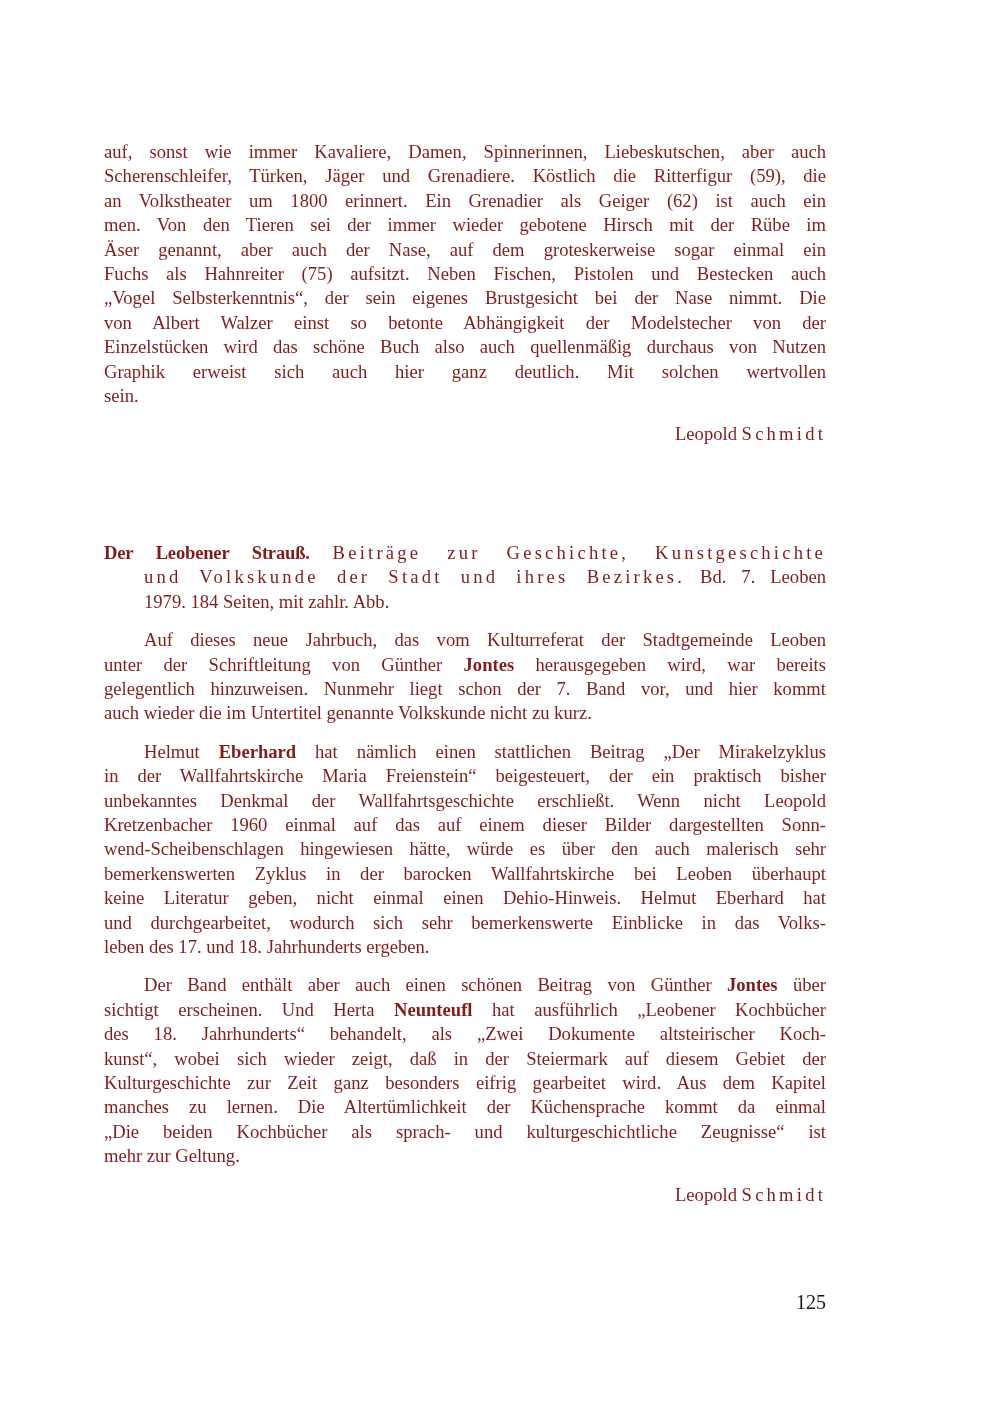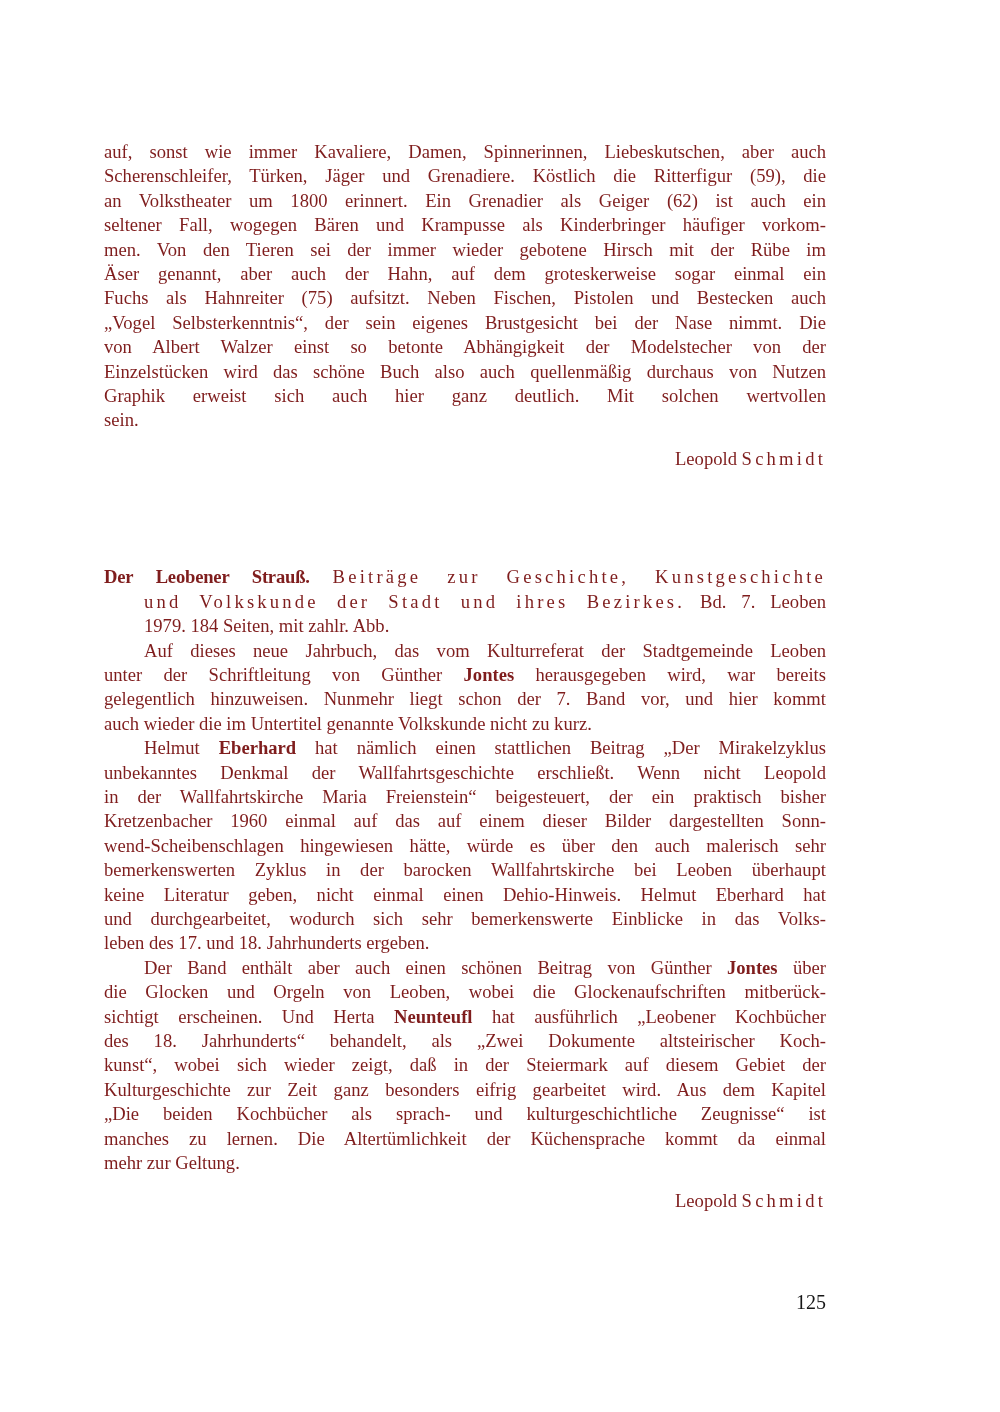--- a/index.html
+++ b/index.html
@@ -9,37 +9,36 @@
     font-family: "Liberation Serif", serif; font-size: 18.6px; line-height: 24.4px;
     color: #7f1d1d; text-align: justify;
   }
   .line { display: block; text-align: justify; text-align-last: justify; white-space: nowrap; }
   .line.last { text-align-last: left; }
   .sig { text-align: right; margin-top: 14px; }
   .sp { letter-spacing: 3.2px; }
   .gap-section { height: 94px; }
   .entry-title { font-weight: bold; letter-spacing: -0.2px; }
   .indent-block { padding-left: 40px; }
-  .para { }
+  .para { margin-top: 14px; }
   .ind { text-indent: 40px; }
   b { font-weight: bold; }
   .pagenum { position: absolute; right: 174px; top: 1291px; font-family: "Liberation Serif", serif; font-size: 20px; color: #161616; }
 </style>
 </head>
 <body>
 
 <div class="page">
 
   <div>
     <span class="line">auf, sonst wie immer Kavaliere, Damen, Spinnerinnen, Liebeskutschen, aber auch</span>
     <span class="line">Scherenschleifer, Türken, Jäger und Grenadiere. Köstlich die Ritterfigur (59), die</span>
     <span class="line">an Volkstheater um 1800 erinnert. Ein Grenadier als Geiger (62) ist auch ein</span>
-    <span class="line">seltener Fall, wogegen Bären und Krampusse als Kinderbringer häufiger vorkom-</span>
     <span class="line">men. Von den Tieren sei der immer wieder gebotene Hirsch mit der Rübe im</span>
-    <span class="line">Äser genannt, aber auch der Hahn, auf dem groteskerweise sogar einmal ein</span>
+    <span class="line">Äser genannt, aber auch der Nase, auf dem groteskerweise sogar einmal ein</span>
     <span class="line">Fuchs als Hahnreiter (75) aufsitzt. Neben Fischen, Pistolen und Bestecken auch</span>
     <span class="line">„Vogel Selbsterkenntnis“, der sein eigenes Brustgesicht bei der Nase nimmt. Die</span>
     <span class="line">von Albert Walzer einst so betonte Abhängigkeit der Modelstecher von der</span>
     <span class="line">Einzelstücken wird das schöne Buch also auch quellenmäßig durchaus von Nutzen</span>
     <span class="line">Graphik erweist sich auch hier ganz deutlich. Mit solchen wertvollen</span>
     <span class="line last">sein.</span>
   </div>
 
   <div class="sig">
     <span>Leopold</span>
@@ -64,39 +63,38 @@
 
   <div class="para">
     <span class="line ind">Auf dieses neue Jahrbuch, das vom Kulturreferat der Stadtgemeinde Leoben</span>
     <span class="line"><span>unter der Schriftleitung von Günther </span><b>Jontes</b><span> herausgegeben wird, war bereits</span></span>
     <span class="line">gelegentlich hinzuweisen. Nunmehr liegt schon der 7. Band vor, und hier kommt</span>
     <span class="line last">auch wieder die im Untertitel genannte Volkskunde nicht zu kurz.</span>
   </div>
 
   <div class="para">
     <span class="line ind"><span>Helmut </span><b>Eberhard</b><span> hat nämlich einen stattlichen Beitrag „Der Mirakelzyklus</span></span>
+    <span class="line">in der Wallfahrtskirche Maria Freienstein“ beigesteuert, der ein praktisch bisher</span>
     <span class="line">unbekanntes Denkmal der Wallfahrtsgeschichte erschließt. Wenn nicht Leopold</span>
-    <span class="line">in der Wallfahrtskirche Maria Freienstein“ beigesteuert, der ein praktisch bisher</span>
     <span class="line">Kretzenbacher 1960 einmal auf das auf einem dieser Bilder dargestellten Sonn-</span>
     <span class="line">wend-Scheibenschlagen hingewiesen hätte, würde es über den auch malerisch sehr</span>
     <span class="line">bemerkenswerten Zyklus in der barocken Wallfahrtskirche bei Leoben überhaupt</span>
     <span class="line">keine Literatur geben, nicht einmal einen Dehio-Hinweis. Helmut Eberhard hat</span>
     <span class="line">und durchgearbeitet, wodurch sich sehr bemerkenswerte Einblicke in das Volks-</span>
     <span class="line last">leben des 17. und 18. Jahrhunderts ergeben.</span>
   </div>
 
   <div class="para">
     <span class="line ind"><span>Der Band enthält aber auch einen schönen Beitrag von Günther </span><b>Jontes</b><span> über</span></span>
-    <span class="line">die Glocken und Orgeln von Leoben, wobei die Glockenaufschriften mitberück-</span>
     <span class="line"><span>sichtigt erscheinen. Und Herta </span><b>Neunteufl</b><span> hat ausführlich „Leobener Kochbücher</span></span>
     <span class="line">des 18. Jahrhunderts“ behandelt, als „Zwei Dokumente altsteirischer Koch-</span>
     <span class="line">kunst“, wobei sich wieder zeigt, daß in der Steiermark auf diesem Gebiet der</span>
     <span class="line">Kulturgeschichte zur Zeit ganz besonders eifrig gearbeitet wird. Aus dem Kapitel</span>
+    <span class="line">manches zu lernen. Die Altertümlichkeit der Küchensprache kommt da einmal</span>
     <span class="line">„Die beiden Kochbücher als sprach- und kulturgeschichtliche Zeugnisse“ ist</span>
-    <span class="line">manches zu lernen. Die Altertümlichkeit der Küchensprache kommt da einmal</span>
     <span class="line last">mehr zur Geltung.</span>
   </div>
 
   <div class="sig">
     <span>Leopold</span>
     <span class="sp">Schmidt</span>
   </div>
 </div>
 
 <div class="pagenum">125</div>

